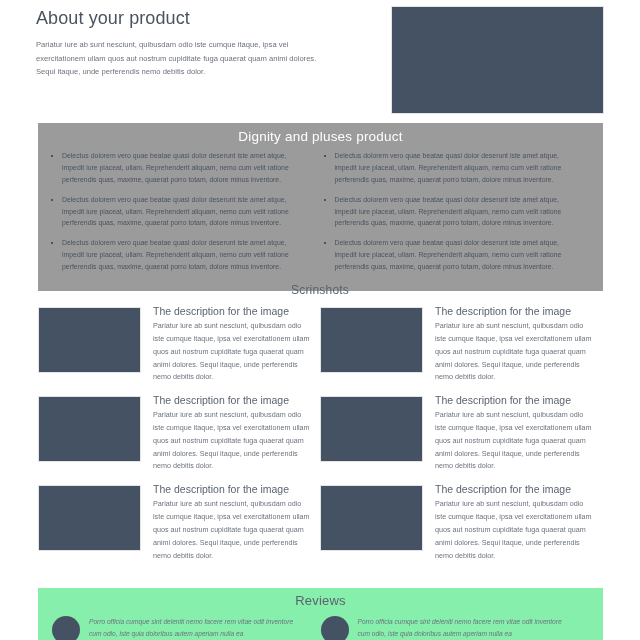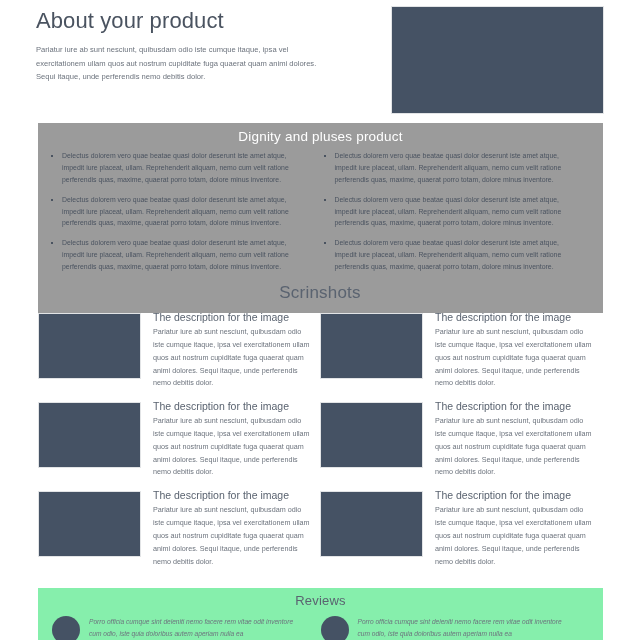--- a/index.html
+++ b/index.html
@@ -17,21 +17,21 @@
   .about {
     position: absolute;
     left: 0; top: 0;
     width: 640px;
     padding: 6px 36px 0 36px;
     display: flex;
     gap: 10px;
   }
   .about-left { width: 300px; padding-top: 2px; }
   .about-title {
-    font-size: 22px;
+    font-size: 18px;
     font-weight: 400;
     color: #4a5360;
     letter-spacing: 0.1px;
     margin-bottom: 9px;
   }
   .about-p {
     font-size: 7.6px;
     line-height: 1.78;
     color: #6c737d;
     margin-bottom: 9px;
@@ -41,21 +41,21 @@
     width: 213px;
     height: 108px;
     background: #455264;
     border: 1px solid #e2e4e6;
   }
 
   
   .dignity {
     position: absolute;
     left: 38px; top: 123px;
-    width: 565px; height: 190px;
+    width: 565px; height: 168px;
     background: #9b9b9b;
   }
   .dignity-title {
     text-align: center;
     font-size: 13.5px;
     font-weight: 400;
     color: #ffffff;
     padding-top: 6px;
     letter-spacing: 0.2px;
   }
@@ -83,21 +83,21 @@
   }
 
   
   .scrinshots {
     position: absolute;
     left: 0; top: 283px;
     width: 640px;
   }
   .sec-title {
     text-align: center;
-    font-size: 17px;
+    font-size: 12px;
     font-weight: 400;
     color: #5a6370;
     margin-bottom: 8px;
     letter-spacing: 0.2px;
   }
   .shot-grid {
     padding: 0 38px;
     display: flex;
     flex-wrap: wrap;
   }

